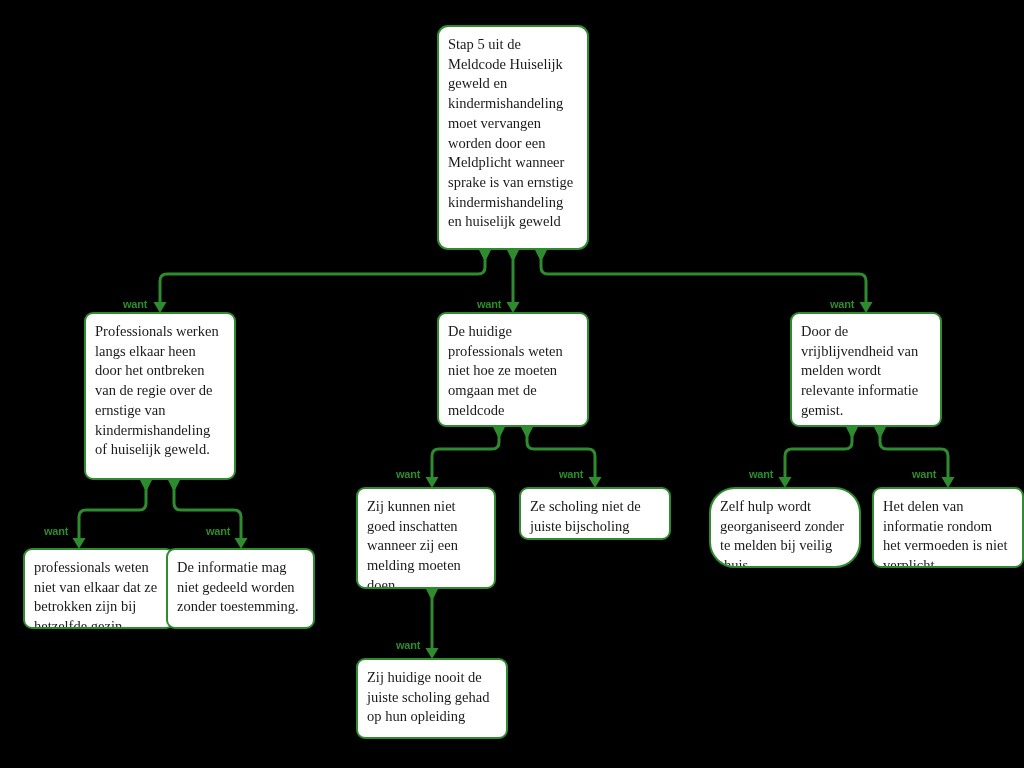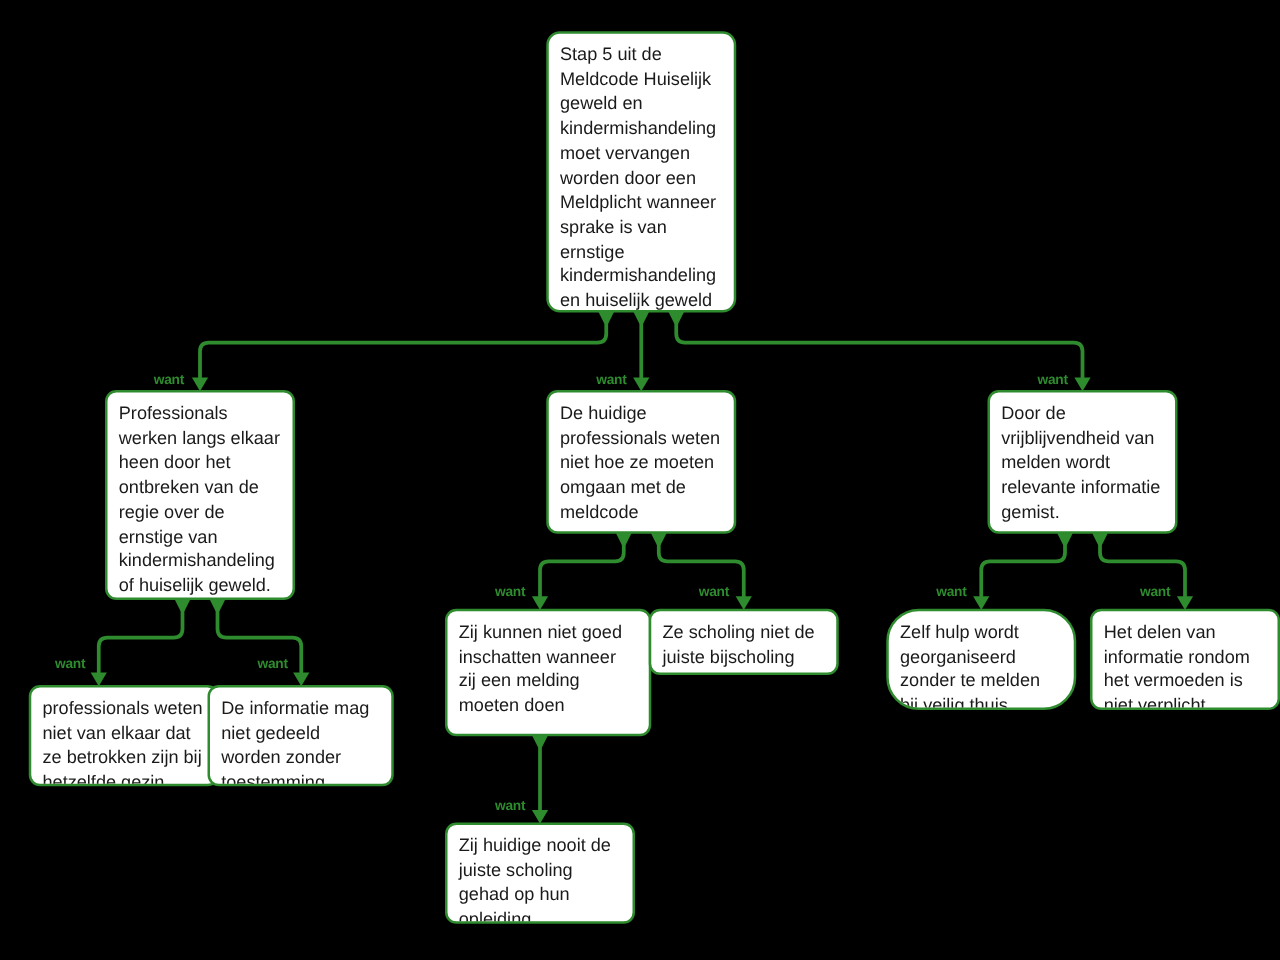--- a/index.html
+++ b/index.html
@@ -28,21 +28,21 @@
     height: 768px;
     pointer-events: none;
   }
   .node {
     position: absolute;
     background: #ffffff;
     border: 2px solid #2e8b2e;
     border-radius: 9px;
     padding: 8px 9px 8px 9px;
     color: #1a1a1a;
-    font-family: Liberation Sans, sans-serif;
+    font-family: Liberation Serif, serif;
     font-size: 14.5px;
     line-height: 19.7px;
     white-space: pre-line;
     overflow: hidden;
   }
   .node.root {
     border-radius: 11px;
   }
   .edge-label {
     position: absolute;
@@ -90,21 +90,21 @@
       <path d="M 425 587 L 439 587 L 433.5 598 L 430.5 598 Z" fill="#2e8b2e"></path>
       <line x1="432" y1="589" x2="432" y2="654" stroke="#2e8b2e" stroke-width="3" stroke-linecap="butt"></line>
       <path d="M 425.5 648 L 438.5 648 L 432 659 Z" fill="#2e8b2e"></path>
     </svg>
 <div class="node root" style="left: 437px; top: 25px; width: 152px; height: 225px;">Stap 5 uit de Meldcode Huiselijk geweld en kindermishandeling moet vervangen worden door een Meldplicht wanneer sprake is van ernstige kindermishandeling en huiselijk geweld</div>
     <div class="node" style="left: 84px; top: 312px; width: 152px; height: 168px;">Professionals werken langs elkaar heen door het ontbreken van de regie over de ernstige van kindermishandeling of huiselijk geweld.</div>
     <div class="node" style="left: 437px; top: 312px; width: 152px; height: 115px;">De huidige professionals weten niet hoe ze moeten omgaan met de meldcode</div>
     <div class="node" style="left: 790px; top: 312px; width: 152px; height: 115px;">Door de vrijblijvendheid van melden wordt relevante informatie gemist.</div>
     <div class="node" style="left: 3px; top: 548px; width: 152px; height: 81px; margin-left: 20px;">professionals weten niet van elkaar dat ze betrokken zijn bij hetzelfde gezin.</div>
     <div class="node" style="left: 166px; top: 548px; width: 149px; height: 81px;">De informatie mag niet gedeeld worden zonder toestemming.</div>
-    <div class="node" style="left: 356px; top: 487px; width: 165px; height: 102px;">Zij kunnen niet goed inschatten wanneer zij een melding moeten doen</div>
+    <div class="node" style="left: 356px; top: 487px; width: 140px; height: 102px;">Zij kunnen niet goed inschatten wanneer zij een melding moeten doen</div>
     <div class="node" style="left: 519px; top: 487px; width: 152px; height: 53px;">Ze scholing niet de juiste bijscholing</div>
     <div class="node" style="left: 709px; top: 487px; width: 152px; height: 81px; border-radius: 26px;">Zelf hulp wordt georganiseerd zonder te melden bij veilig thuis</div>
     <div class="node" style="left: 872px; top: 487px; width: 152px; height: 81px;">Het delen van informatie rondom het vermoeden is niet verplicht</div>
     <div class="node" style="left: 356px; top: 658px; width: 152px; height: 81px;">Zij huidige nooit de juiste scholing gehad op hun opleiding</div>
     <div class="edge-label" style="left: 123px; top: 298px;">want</div>
     <div class="edge-label" style="left: 477px; top: 298px;">want</div>
     <div class="edge-label" style="left: 830px; top: 298px;">want</div>
     <div class="edge-label" style="left: 44px; top: 525px;">want</div>
     <div class="edge-label" style="left: 206px; top: 525px;">want</div>
     <div class="edge-label" style="left: 396px; top: 468px;">want</div>

